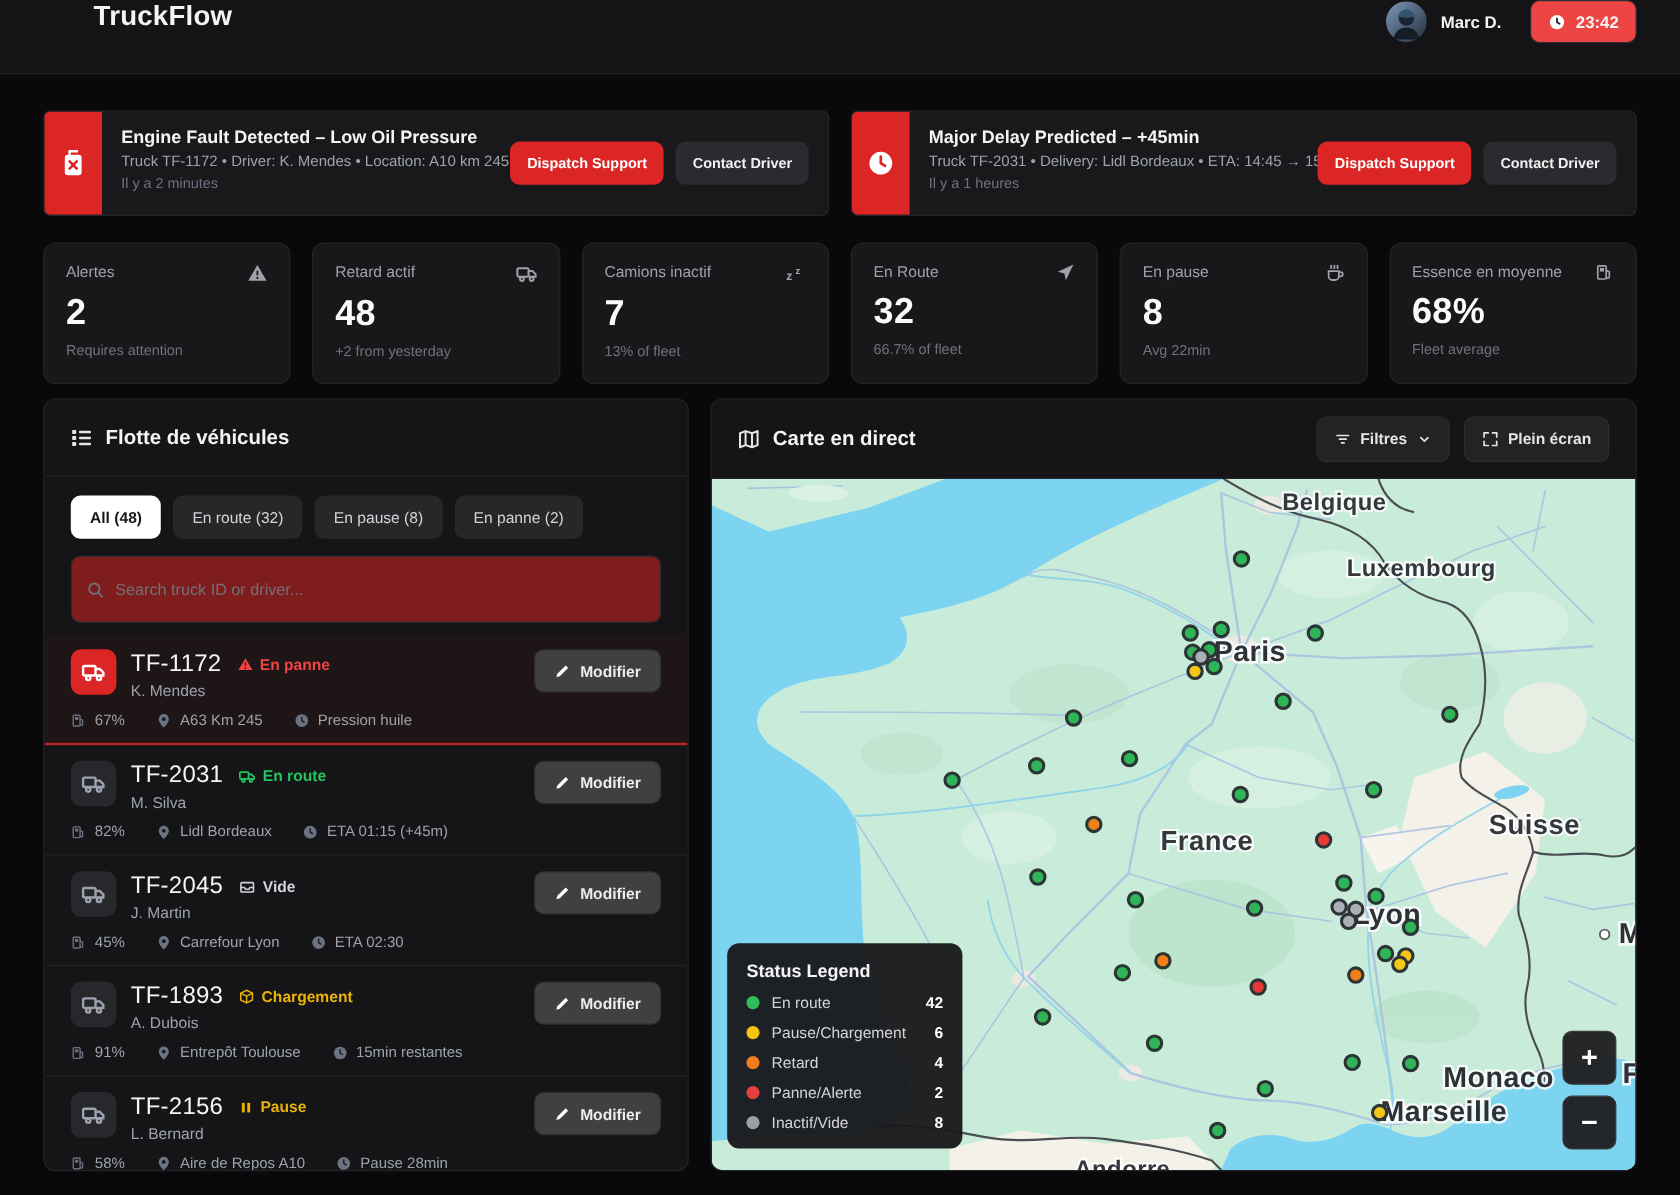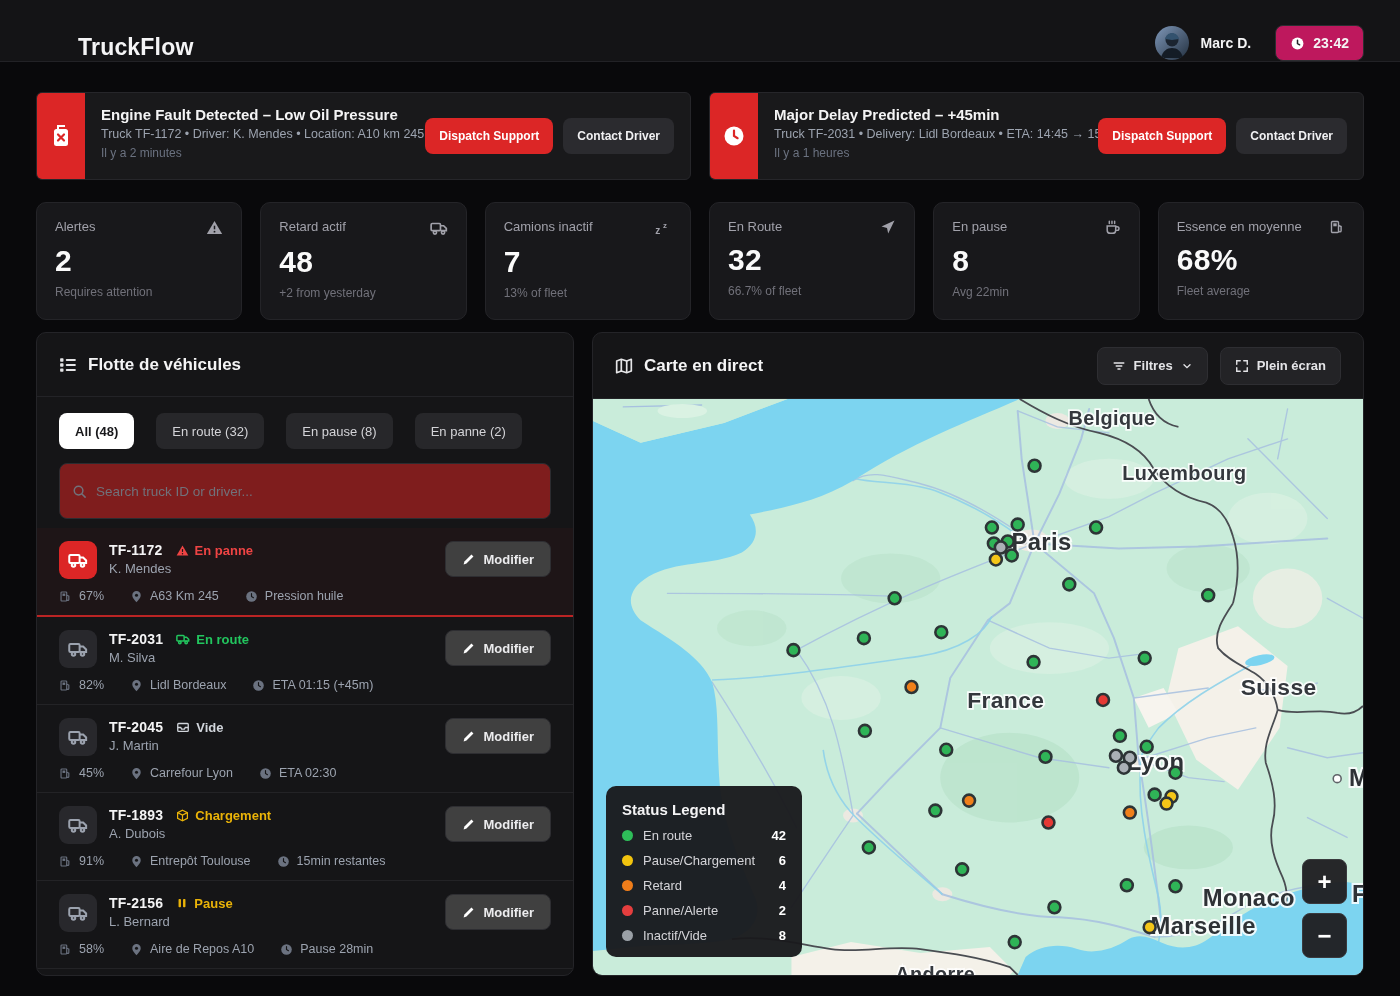--- a/index.html
+++ b/index.html
@@ -2,26 +2,26 @@
 <html><head>
 <meta charset="utf-8">
 <style>
   * { margin:0; padding:0; box-sizing:border-box; }
   html,body { width:1400px; height:996px; background:#09090b; overflow:hidden;
     font-family:"Liberation Sans","DejaVu Sans",sans-serif; color:#f4f4f5; }
   svg { display:block; }
 
   
   .header { height:62px; background:#141416; border-bottom:1px solid #222226;
-    display:flex; align-items:flex-end; padding:0 36px; }
+    display:flex; align-items:flex-start; padding:0 36px; }
   .logo { font-size:23px; font-weight:800; letter-spacing:.2px; margin-left:42px; }
   .header-right { margin-left:auto; display:flex; align-items:center; gap:12px; }
   .avatar { width:34px; height:34px; border-radius:50%; overflow:hidden; flex:0 0 34px; }
   .user-name { font-size:14px; font-weight:700; }
-  .time-pill { display:flex; align-items:center; gap:8px; background:#be185d;
+  .time-pill { display:flex; align-items:center; gap:8px; background:#ef4444;
     border:1px solid #2d2d31; border-radius:8px; height:36px; padding:0 14px;
     font-size:14px; font-weight:700; margin-left:12px; }
 
   .content { padding:0 36px; }
 
   
   .alerts { display:grid; grid-template-columns:1fr 1fr; gap:18px; margin-top:30px; }
   .alert { display:flex; background:#19191b; border:1px solid #26262a; border-radius:6px;
     height:88px; overflow:hidden; }
   .alert-flag { flex:0 0 48px; background:#dc2626; display:flex; align-items:center; justify-content:center; }
@@ -51,41 +51,41 @@
     overflow:hidden; display:flex; flex-direction:column; }
   .panel-head { flex:0 0 64px; display:flex; align-items:center; gap:11px; padding:0 22px;
     border-bottom:1px solid #232327; }
   .panel-title { font-size:17px; font-weight:700; }
   .head-actions { margin-left:auto; display:flex; gap:12px; }
   .map-btn { display:flex; align-items:center; gap:8px; height:38px; padding:0 14px;
     background:#232326; border:1px solid #2e2e32; border-radius:8px; color:#e4e4e7;
     font-size:13px; font-weight:600; font-family:inherit; cursor:pointer; }
 
   
-  .tabs { display:flex; gap:22px; padding:16px 22px 0; }
+  .tabs { display:flex; gap:10px; padding:16px 22px 0; }
   .tab { height:36px; padding:0 16px; border-radius:8px; background:#27272a; color:#d4d4d8;
     font-size:13px; display:flex; align-items:center; border:none; font-family:inherit; cursor:pointer; }
   .tab--active { background:#ffffff; color:#18181b; font-weight:700; }
   .search { margin:14px 22px 0; height:56px; background:#7f1d1d; border:1px solid #2c2c30;
     border-radius:8px; display:flex; align-items:center; gap:9px; padding:0 12px; color:#71717a; }
   .search input { background:none; border:none; outline:none; color:#e4e4e7;
     font-size:13.5px; flex:1; font-family:inherit; }
   .search input::placeholder { color:#71717a; }
   .truck-list { margin-top:9px; flex:1; overflow:hidden; }
   .truck-row { padding:13px 22px 12px; border-top:1px solid #232326; }
   .truck-row:first-child { border-top:none; }
   .truck-row--alert { background:rgba(220,38,38,.05); border-bottom:2px solid #bb2424; }
   .truck-row--alert + .truck-row { border-top:none; }
   .truck-top { display:flex; align-items:flex-start; }
   .truck-avatar { width:38px; height:38px; border-radius:9px; background:#28282c; color:#9ca3af;
     display:flex; align-items:center; justify-content:center; margin-right:12px; flex:0 0 38px; }
   .truck-avatar--red { background:#dc2626; color:#fff; }
   .truck-info { flex:1; min-width:0; padding-top:1px; }
   .truck-name-line { display:flex; align-items:center; gap:13px; }
-  .truck-id { font-size:14px; font-weight:700; letter-spacing:.2px; }
+  .truck-id { font-size:20px; font-weight:400; letter-spacing:.2px; }
   .truck-status { display:flex; align-items:center; gap:6px; font-size:13px; font-weight:700; }
   .st-red { color:#ef4444; } .st-green { color:#22c55e; }
   .st-yellow { color:#eab308; } .st-gray { color:#d1d5db; }
   .truck-driver { font-size:13px; color:#9ca3af; margin-top:3px; }
   .modify-btn { display:flex; align-items:center; gap:8px; height:36px; padding:0 16px;
     background:#404040; border:1px solid #2e2e32; border-radius:8px; color:#ececee;
     font-size:13px; font-weight:600; font-family:inherit; cursor:pointer; }
   .truck-meta { display:flex; gap:26px; margin-top:10px; font-size:12.5px; color:#9ca3af; align-items:center; }
   .meta-item { display:flex; gap:7px; align-items:center; white-space:nowrap; }
   .meta-item svg { color:#6b7280; flex:0 0 auto; }

